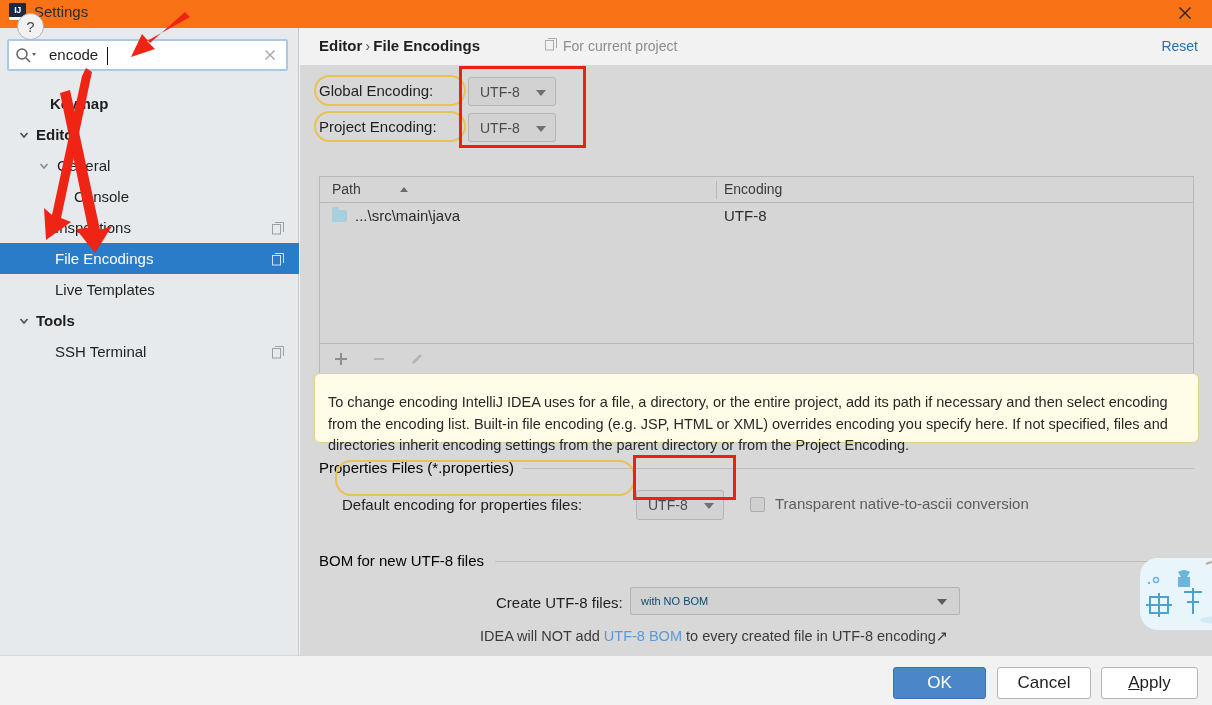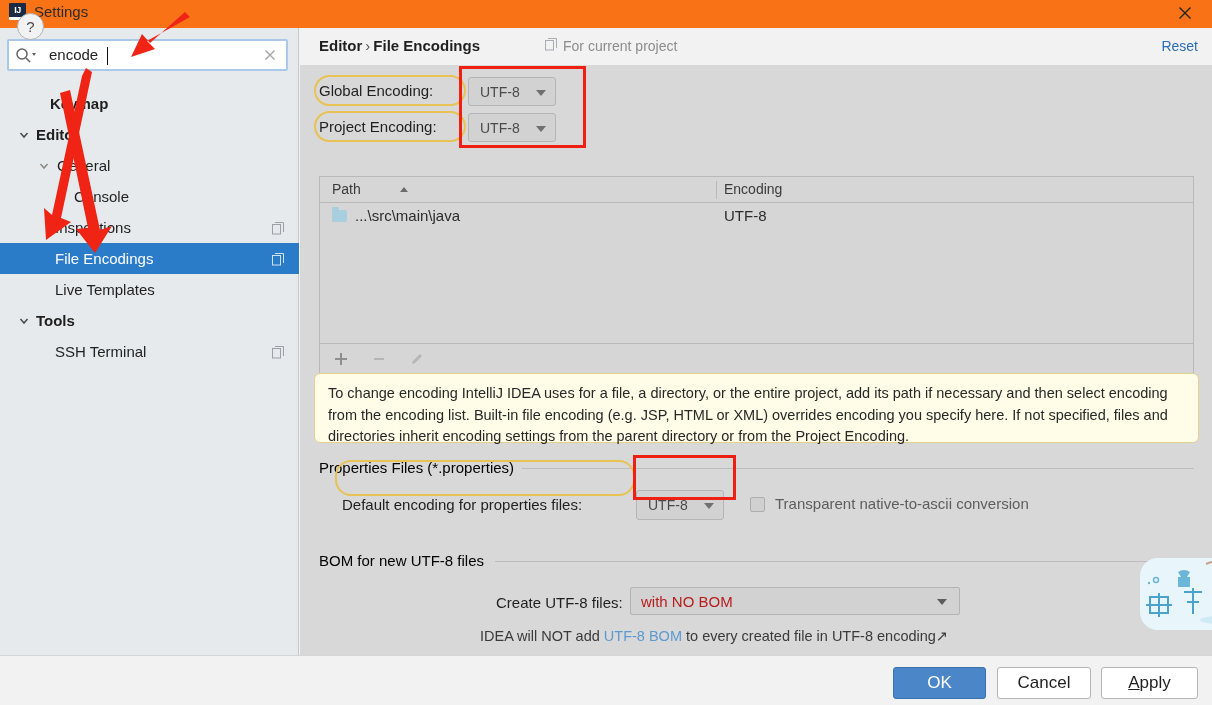--- a/index.html
+++ b/index.html
@@ -215,22 +215,22 @@
 
   
   .combo-wide {
     position: absolute;
     background: #d2d2d2;
     border: 1px solid #b3b3b3;
     border-radius: 2px;
     box-sizing: border-box;
     display: flex;
     align-items: center;
-    font-size: 15px;
-    color: #b91c1c;
+    font-size: 11px;
+    color: #0c4a6e;
     cursor: default;
   }
   .combo-wide .combo-text { padding-left: 10px; }
   .combo-wide .arr {
     position: absolute;
     right: 12px; top: 50%;
     margin-top: -2px;
     width: 0; height: 0;
     border-left: 5px solid transparent;
     border-right: 5px solid transparent;
@@ -329,21 +329,21 @@
 
   
   .tipbox {
     position: absolute;
     left: 14px; top: 308px;
     width: 885px; height: 70px;
     background: #fffde8;
     border: 1px solid #e4cf8b;
     border-radius: 6px;
     box-sizing: border-box;
-    padding: 9px 13px;
+    padding: 18px 13px;
     font-size: 14.5px;
     line-height: 21.5px;
     color: #272727;
   }
 
   
   .section-title {
     position: absolute;
     font-size: 15px;
     color: #000000;

